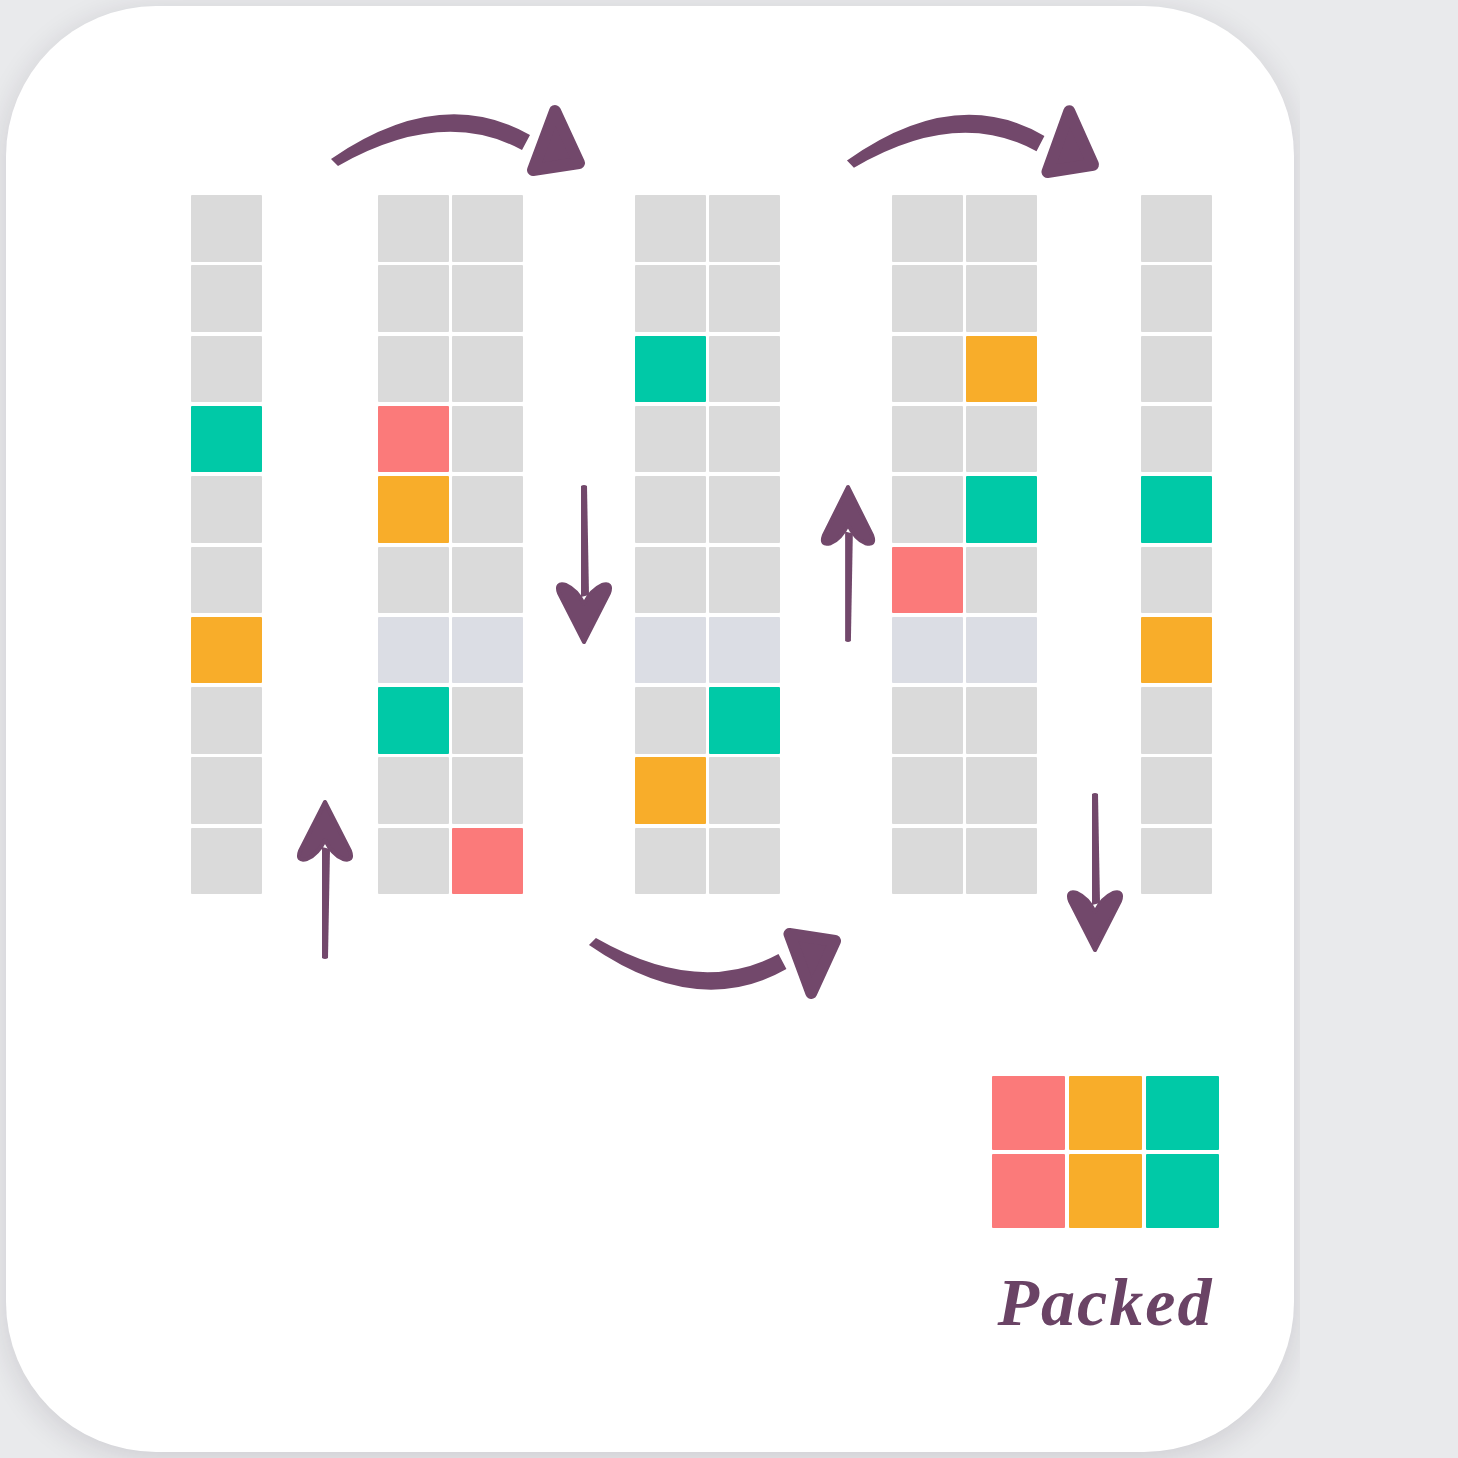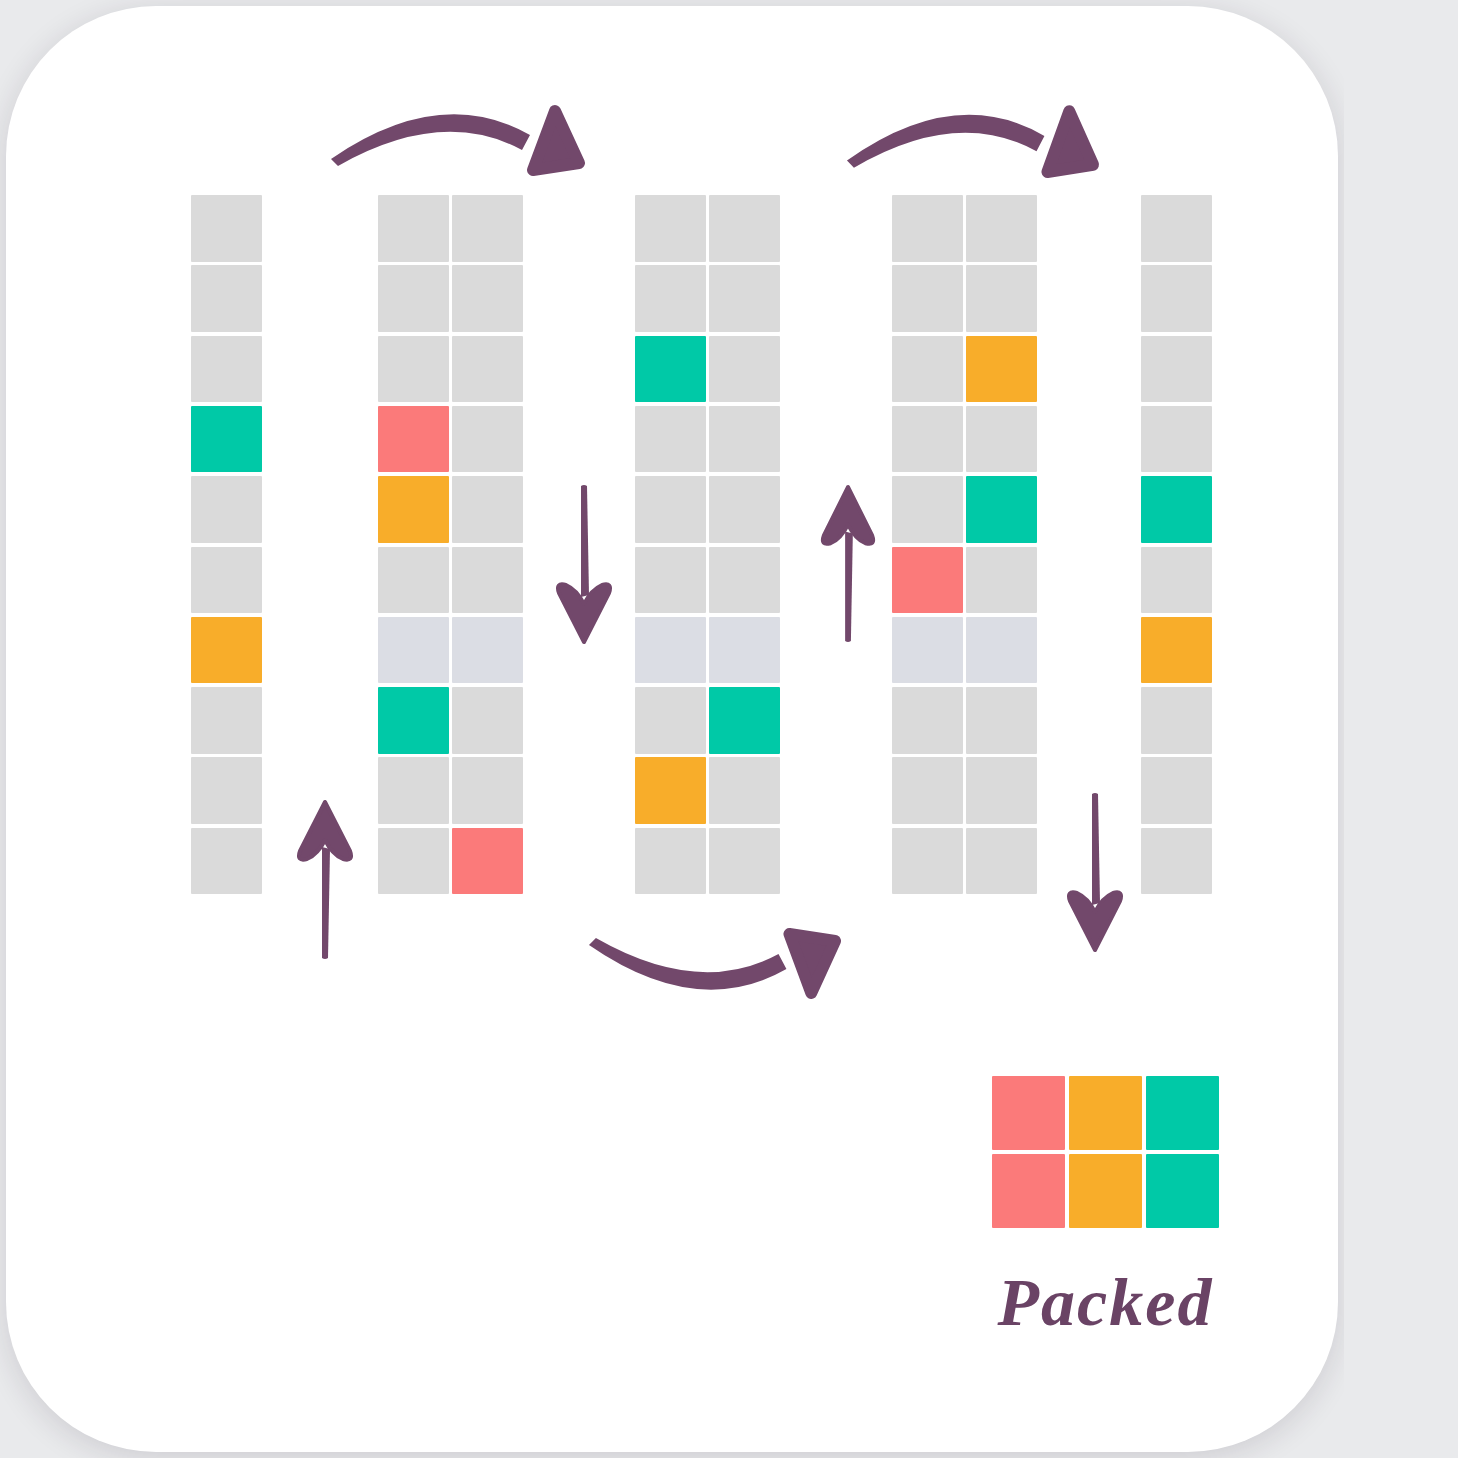--- a/index.html
+++ b/index.html
@@ -1,16 +1,16 @@
 <!DOCTYPE html>
 <html><head>
 <meta charset="utf-8">
 <style>
   html,body{margin:0;padding:0;background:#e9eaec;}
-  .canvas{position:relative;width:1300px;height:1458px;font-family:"Liberation Sans",sans-serif;overflow:hidden;padding-left:44px;}
+  .canvas{position:relative;width:1300px;height:1458px;font-family:"Liberation Sans",sans-serif;overflow:hidden;}
   .card{position:absolute;left:6px;top:6px;right:6px;bottom:6px;background:#ffffff;border-radius:150px;
         box-shadow:0 6px 30px rgba(40,30,50,0.14);}
   .layer{position:absolute;left:0;top:0;width:100%;height:100%;}
   .grid{position:absolute;}
   .cell{position:absolute;border-radius:1px;}
   .arrow{position:absolute;}
   .arrow svg{display:block;width:100%;height:100%;overflow:visible;}
   .flip-y{transform:scaleY(-1);}
   .packed-grid{position:absolute;}
   .packed-label{position:absolute;text-align:center;

